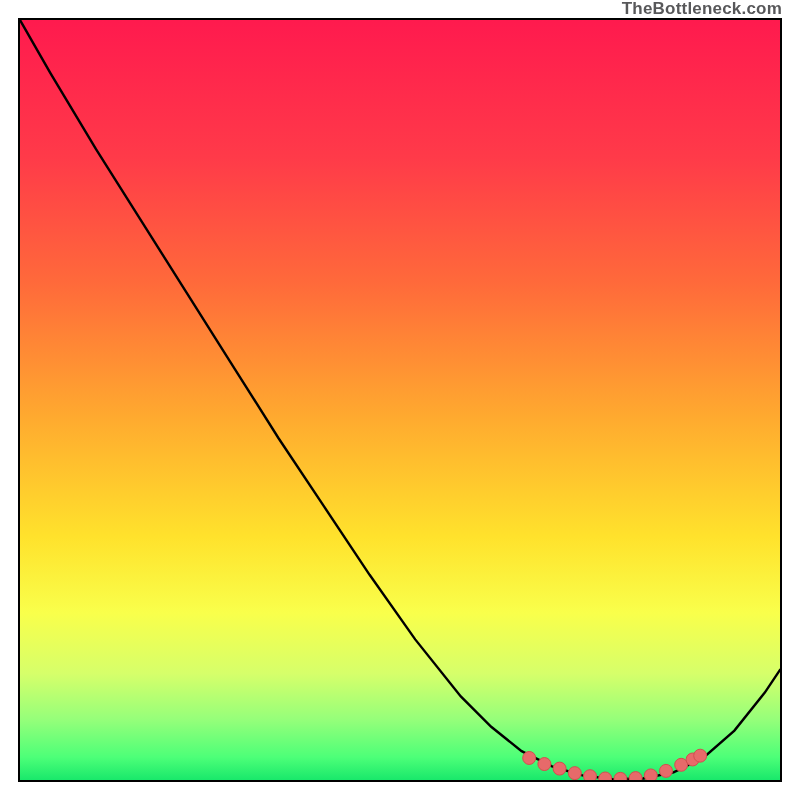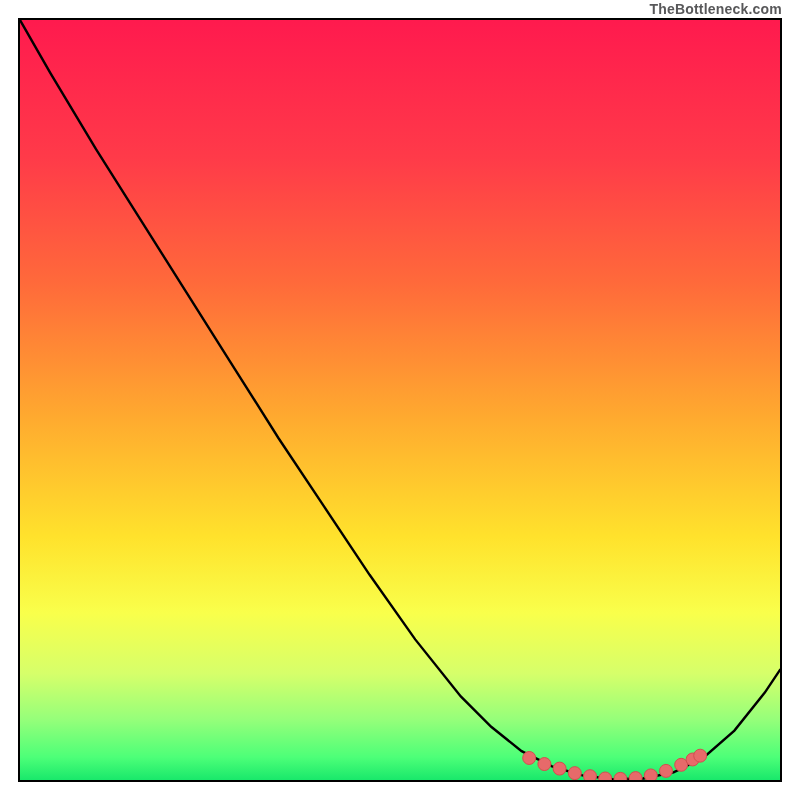--- a/index.html
+++ b/index.html
@@ -25,21 +25,21 @@
     height: 764px;
     box-sizing: border-box;
     border: 2px solid #000000;
   }
   .watermark {
     position: absolute;
     top: 0;
     right: 18px;
     height: 18px;
     line-height: 18px;
-    font-size: 14px;
+    font-size: 17px;
     font-weight: bold;
     color: #58585a;
     letter-spacing: 0.2px;
   }
   svg {
     display: block;
     width: 760px;
     height: 760px;
   }
 </style>

